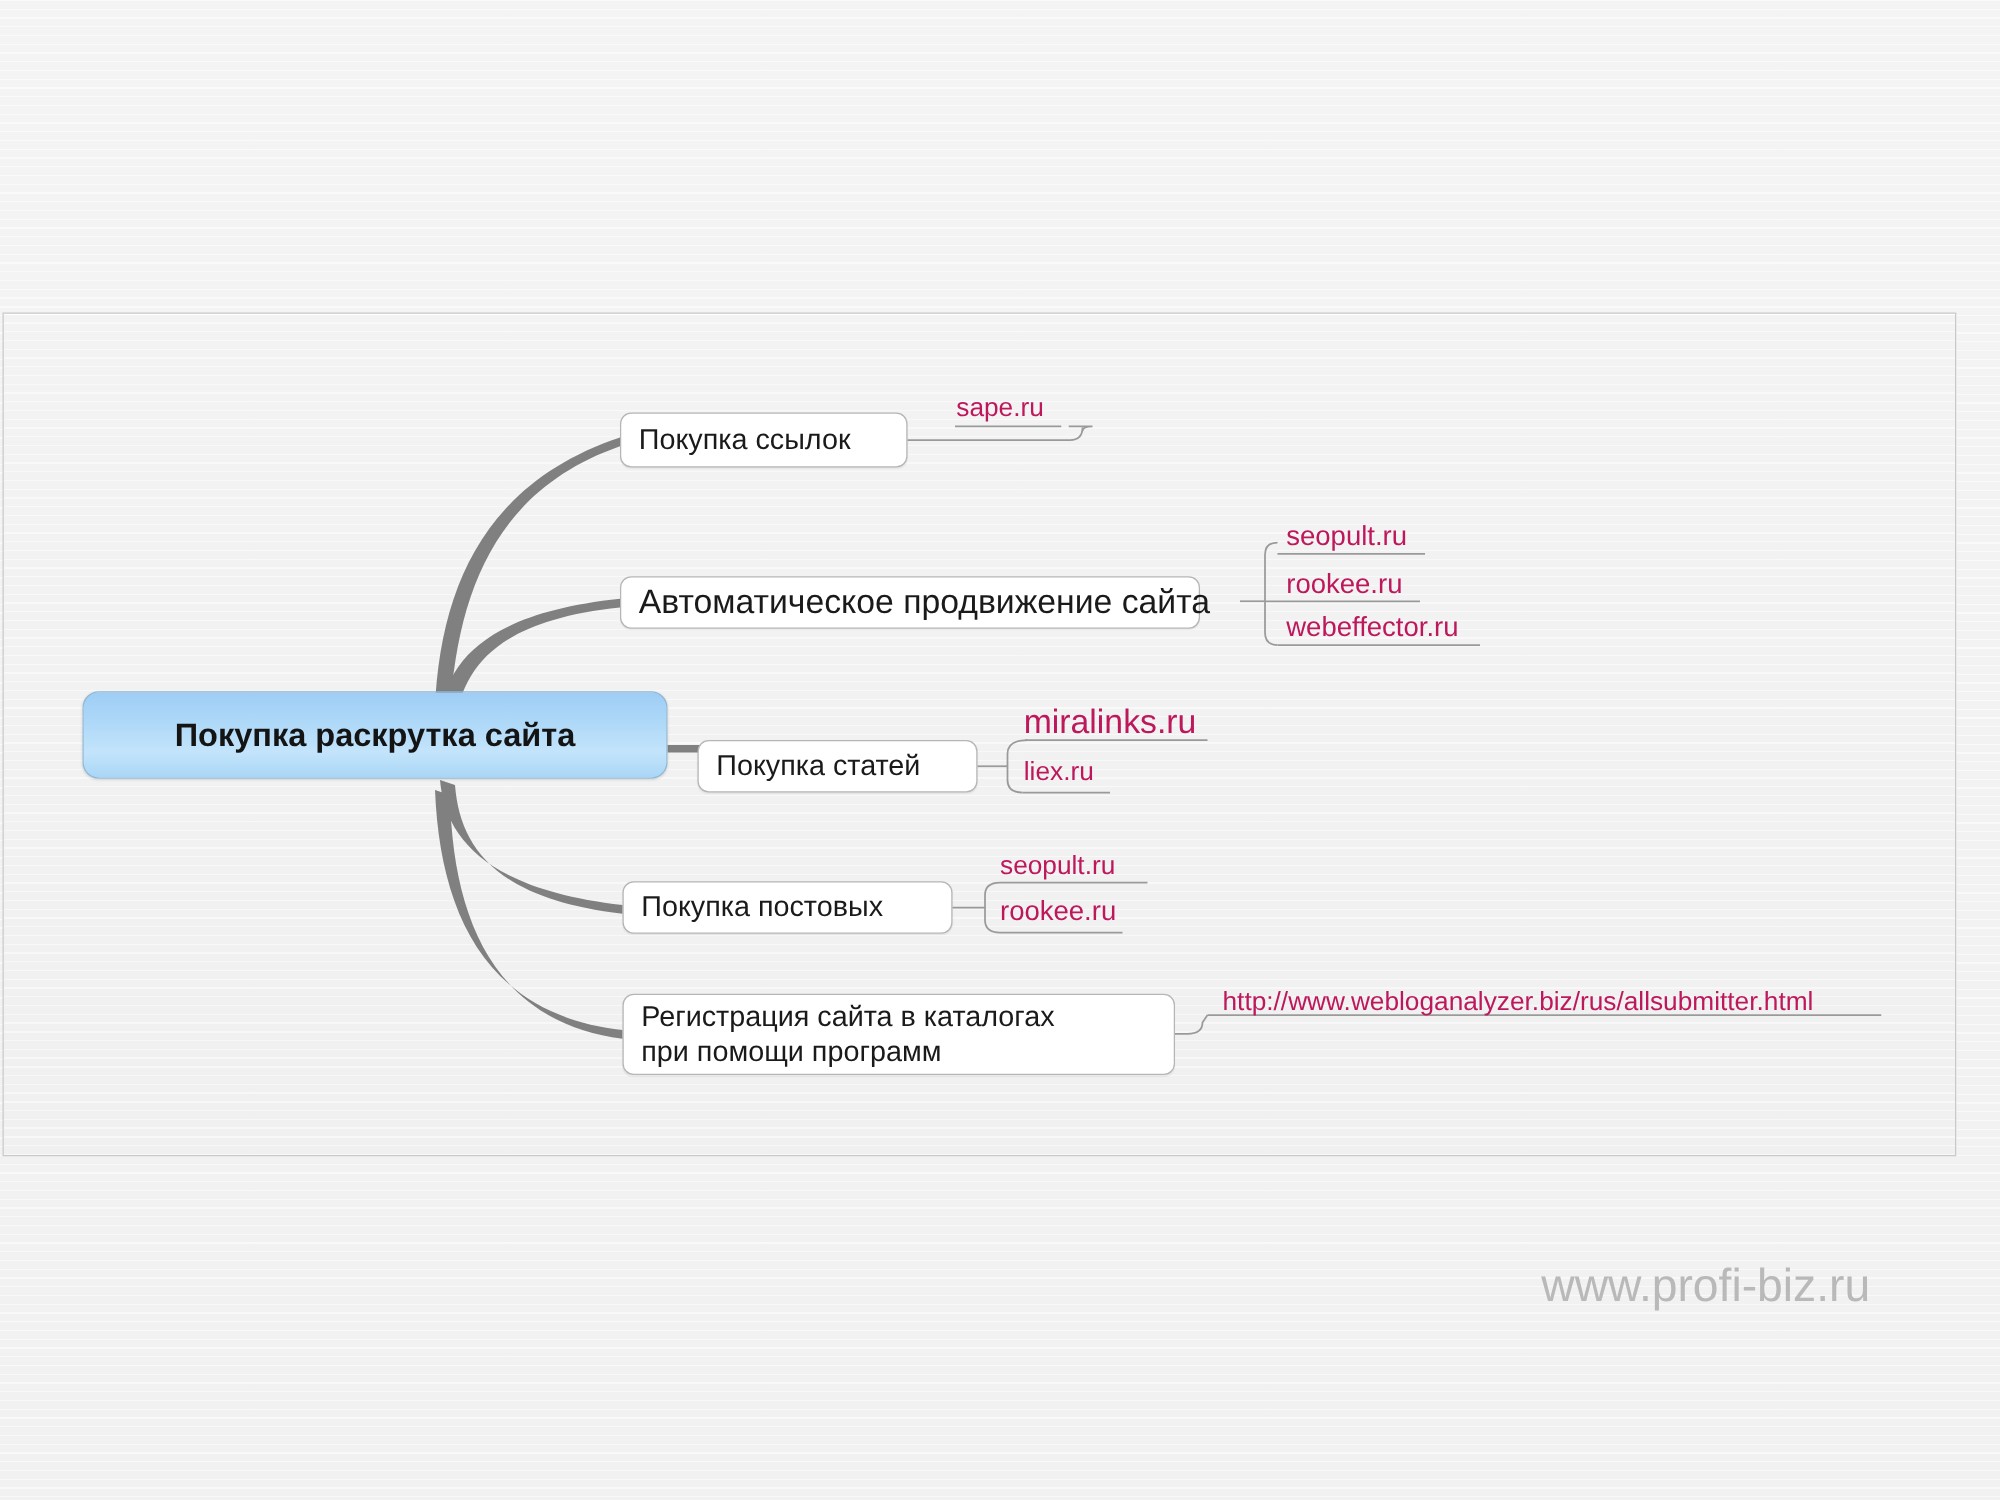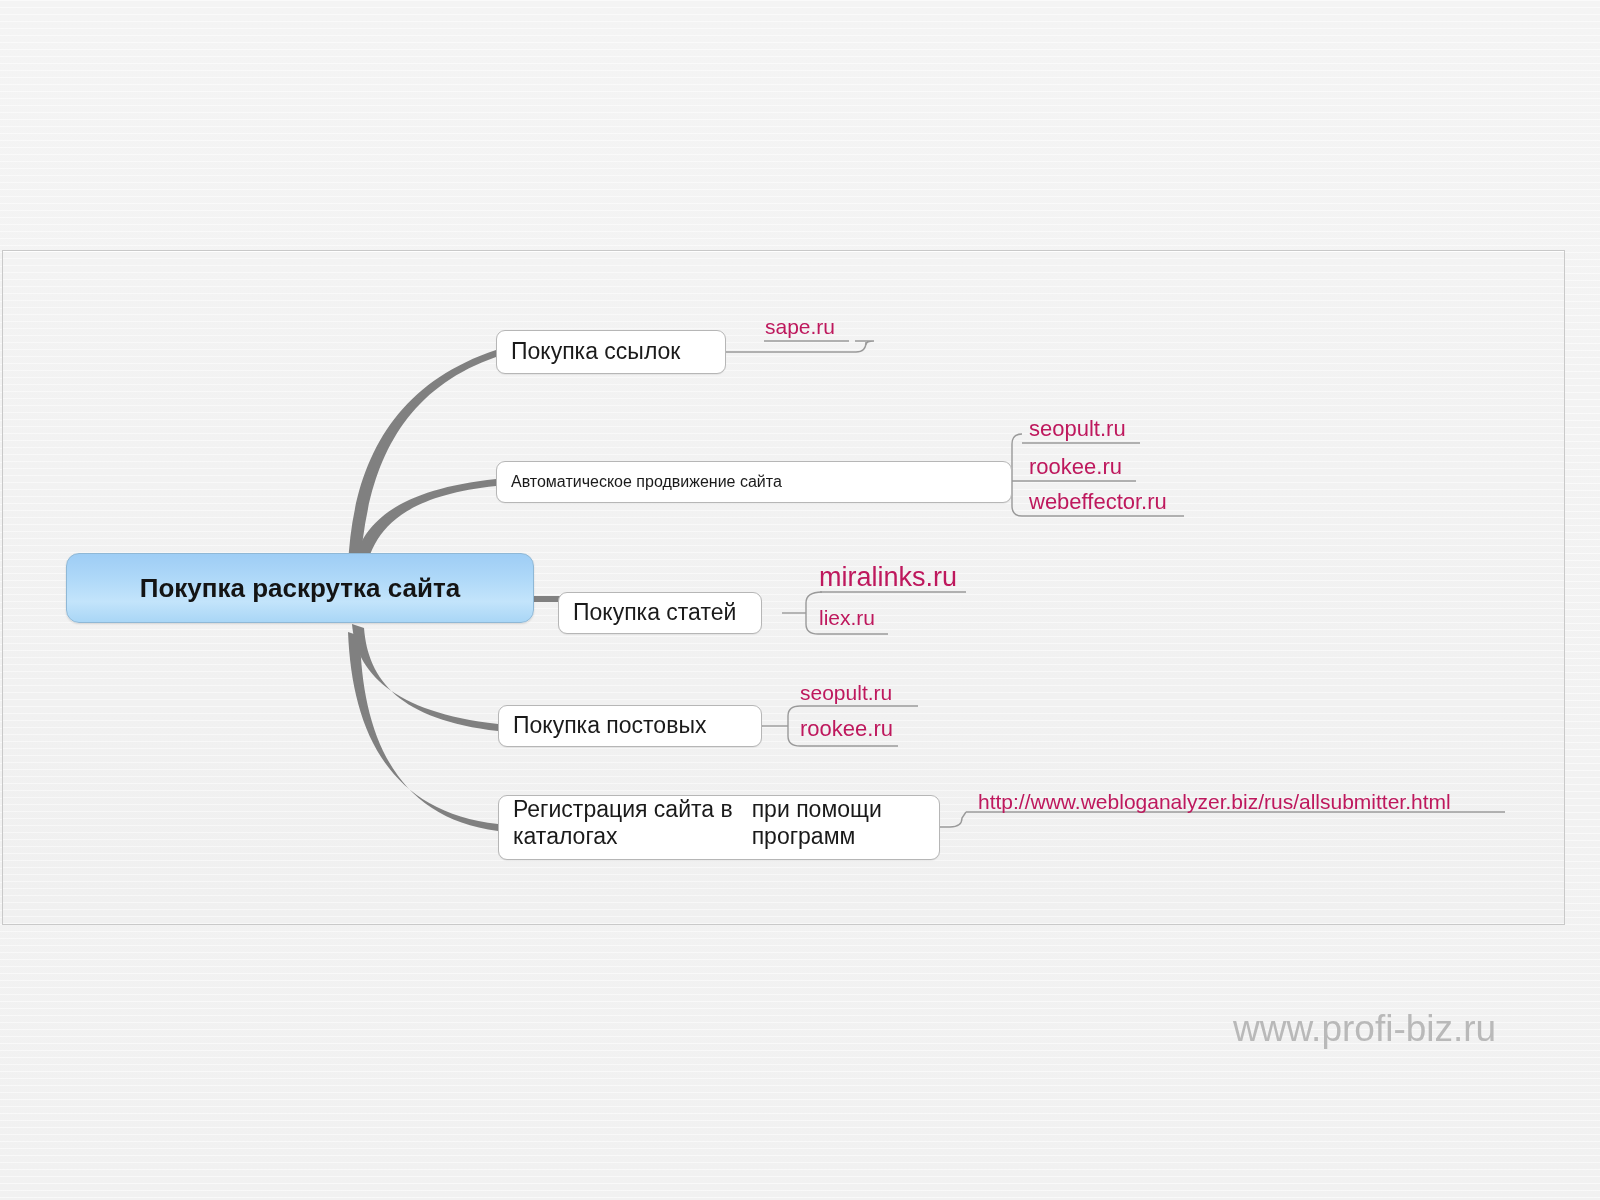--- a/index.html
+++ b/index.html
@@ -129,33 +129,33 @@
 </svg>
 
 <div class="node center" style="left:66px;top:553px;width:468px;height:70px;font-size:26px;">
   <span>Покупка раскрутка сайта</span>
 </div>
 
 <div class="node" style="left:496px;top:330px;width:230px;height:44px;font-size:23px;">
   <span>Покупка ссылок</span>
 </div>
 
-<div class="node" style="left:496px;top:461px;width:516px;height:42px;font-size:16px;">
+<div class="node" style="left:496px;top:461px;width:464px;height:42px;font-size:27px;">
   <span>Автоматическое продвижение сайта</span>
 </div>
 
-<div class="node" style="left:558px;top:592px;width:204px;height:42px;font-size:23px;">
+<div class="node" style="left:558px;top:592px;width:224px;height:42px;font-size:23px;">
   <span>Покупка статей</span>
 </div>
 
 <div class="node" style="left:498px;top:705px;width:264px;height:42px;font-size:23px;">
   <span>Покупка постовых</span>
 </div>
 
-<div class="node two-line" style="left:498px;top:795px;width:442px;height:65px;font-size:23px;flex-direction:row;align-items:flex-start;justify-content:center;padding-top:0;">
+<div class="node two-line" style="left:498px;top:795px;width:442px;height:65px;font-size:23px;flex-direction:column;align-items:flex-start;justify-content:center;padding-top:0;">
   <span>Регистрация сайта в каталогах</span>
   <span>при помощи программ</span>
 </div>
 
 <div class="leaf-label" style="left:765px;top:315px;font-size:21px;">sape.ru</div>
 
 <div class="leaf-label" style="left:1029px;top:417px;font-size:22px;">seopult.ru</div>
 
 <div class="leaf-label" style="left:1029px;top:455px;font-size:22px;">rookee.ru</div>
 

